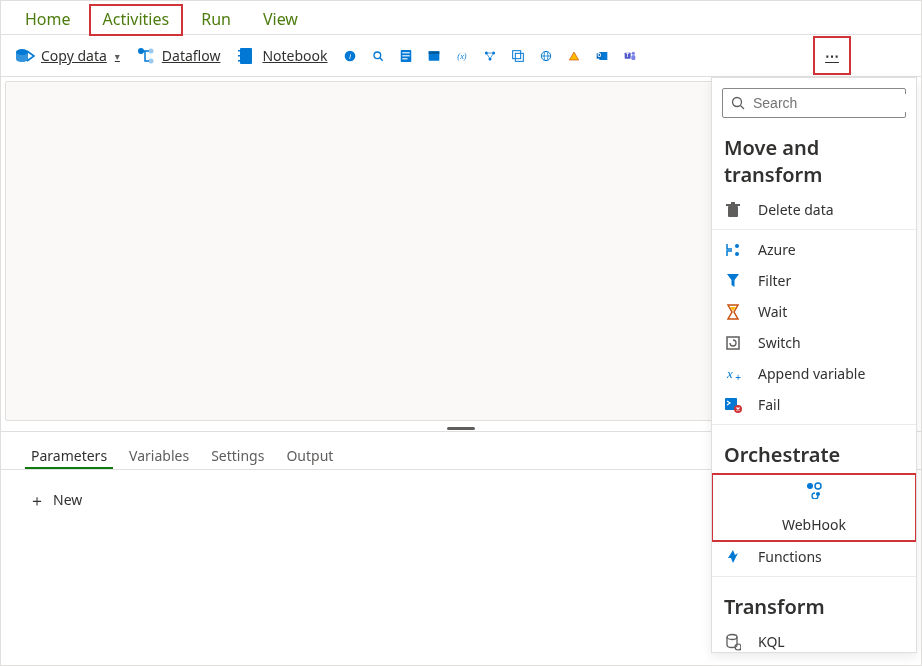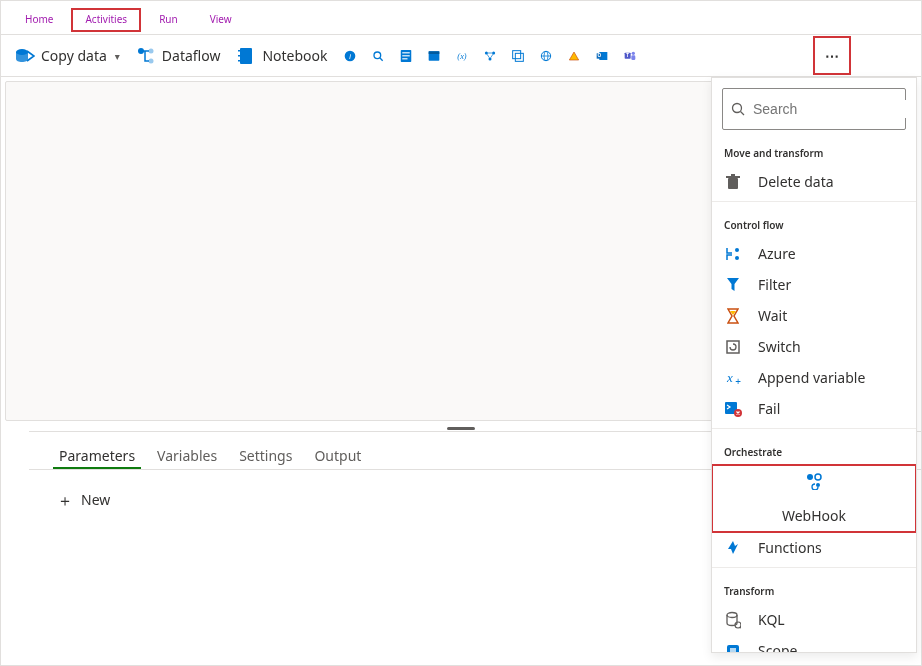--- a/index.html
+++ b/index.html
@@ -1,51 +1,51 @@
 <!DOCTYPE html>
 <html><head>
 <meta charset="utf-8">
 <style>
   * { box-sizing: border-box; }
   html, body { margin: 0; padding: 0; background: #fff; font-family: "Segoe UI", system-ui, sans-serif; font-size: 14px; color: #323130; width: 922px; height: 666px; overflow: hidden; }
   .root { display: flex; flex-direction: column; width: 922px; height: 666px; border: 1px solid #e1dfdd; }
 
   
   .tabs { display: flex; gap: 4px; padding: 4px 10px 0 10px; border-bottom: 1px solid #e1dfdd; height: 34px; align-items: center; }
-  .tab { padding: 4px 14px 6px 14px; cursor: pointer; color: #a21caf; font-size: 10px; }
+  .tab { padding: 4px 14px 6px 14px; cursor: pointer; color: #4d7c0f; font-size: 16px; }
   .tab.selected { border-bottom: 2px solid #0f7b0f; }
   .tab.hl { border: 2px solid #d13438; padding: 2px 12px 4px 12px; }
 
   
-  .toolbar { display: flex; align-items: center; gap: 8px; padding: 6px 10px; border-bottom: 1px solid #e1dfdd; height: 42px; }
+  .toolbar { display: flex; align-items: center; gap: 8px; padding: 6px 10px; border-bottom: 1px solid #e1dfdd; height: 42px; text-decoration: underline; }
   .tb-item { display: inline-flex; align-items: center; gap: 6px; padding: 2px 4px; color: #323130; cursor: pointer; }
   .tb-icon { width: 20px; height: 20px; display: inline-flex; align-items: center; justify-content: center; }
   .tb-caret { font-size: 10px; color: #605e5c; margin-left: 2px; }
   .tb-more { border: 2px solid #d13438; padding: 8px 10px; font-weight: bold; color: #323130; margin-left: auto; margin-right:60px; }
 
   
   .main { flex: 1; display: flex; position: relative; min-height: 0; }
   .canvas { flex: 1; display: flex; flex-direction: column; border-right: none; }
   .design { flex: 1; background: #faf9f8; margin: 4px; border-radius: 2px; border: 1px solid #e1dfdd; }
   .drag-handle { height: 6px; display: flex; justify-content: center; align-items: center; cursor: ns-resize; }
   .drag-handle::before { content: ""; width: 28px; height: 3px; background: #605e5c; border-radius: 2px; }
-  .bottom-panel { height: 234px; border-top: 1px solid #e1dfdd; display: flex; flex-direction: column; margin-left: 28px; }
+  .bottom-panel { height: 234px; border-top: 1px solid #e1dfdd; display: flex; flex-direction: column; }
   .btabs { display: flex; gap: 10px; padding: 10px 24px 0 24px; border-bottom: 1px solid #e1dfdd; height: 38px; }
   .btab { padding: 4px 6px 10px 6px; cursor: pointer; color: #605e5c; }
   .btab.selected { color: #323130; border-bottom: 2px solid #0f7b0f; }
   .bbody { padding: 20px 28px; }
   .new-btn { display: inline-flex; align-items: center; gap: 8px; color: #323130; cursor: pointer; }
   .plus { font-size: 16px; line-height: 1; }
 
   
   .menu { position: absolute; top: 0px; right: 4px; width: 206px; background: #fff; border: 1px solid #e1dfdd; box-shadow: 0 4px 10px rgba(0,0,0,.08); height: 576px; overflow: hidden; }
   .menu .search-wrap { padding: 10px 10px 4px 10px; }
-  .menu .search { width: 100%; height: 42px; display: flex; align-items: center; gap: 6px; border: 1px solid #8a8886; border-radius: 2px; padding: 0 8px; }
+  .menu .search { width: 100%; height: 30px; display: flex; align-items: center; gap: 6px; border: 1px solid #8a8886; border-radius: 2px; padding: 0 8px; }
   .menu .search input { border: none; outline: none; flex: 1; font-size: 14px; color: #605e5c; }
-  .menu-section { font-weight: 600; padding: 12px 12px 6px 12px; font-size: 10px; color: #323130; }
+  .menu-section { font-weight: 600; padding: 12px 12px 6px 12px; font-size: 20px; color: #323130; }
   .menu-item { display: flex; align-items: center; gap: 16px; padding: 6px 12px; cursor: pointer; color: #323130; }
   .menu-item.hl { border: 2px solid #d13438; margin: -1px -1px; flex-direction: column; }
   .menu-icon { width: 18px; height: 18px; display: inline-flex; align-items: center; justify-content: center; }
   .hr { height: 1px; background: #edebe9; margin: 4px 0; }
 
   
   svg { display: block; }
 </style>
 </head>
 <body>
@@ -209,21 +209,20 @@
             <svg width="14" height="16" viewBox="0 0 14 16">
               <rect x="2" y="4" width="10" height="11" rx="1" fill="#605e5c"></rect>
               <rect x="0" y="2" width="14" height="2" fill="#605e5c"></rect>
               <rect x="5" y="0" width="4" height="2" fill="#605e5c"></rect>
             </svg>
           </span>
         <span>Delete data</span>
       </div>
       <div class="hr"></div>
 
-      <div class="menu-section">Control flow</div>
       <div class="menu-item">
         <span class="menu-icon">
             <svg width="16" height="16" viewBox="0 0 16 16">
               <path d="M2 2v5h5M2 14v-5h5" fill="none" stroke="#0078d4" stroke-width="1.5"></path>
               <circle cx="12" cy="4" r="2" fill="#0078d4"></circle>
               <circle cx="12" cy="12" r="2" fill="#0078d4"></circle>
             </svg>
           </span>
         <span>Azure</span>
       </div>

